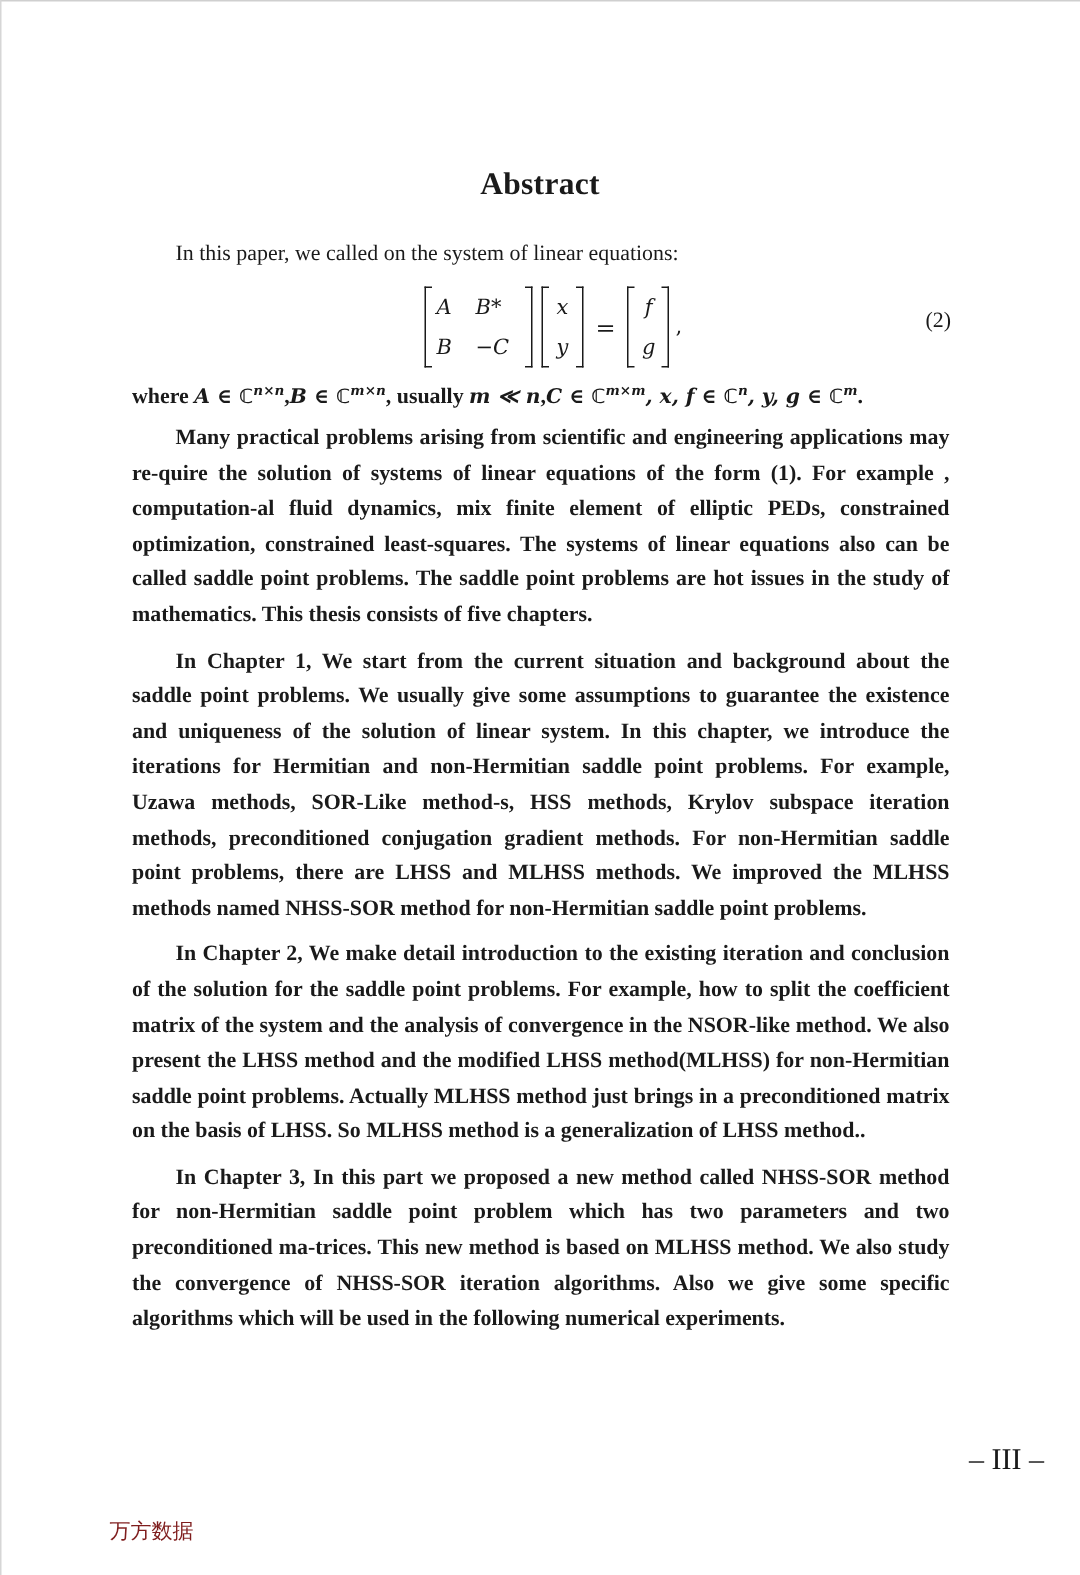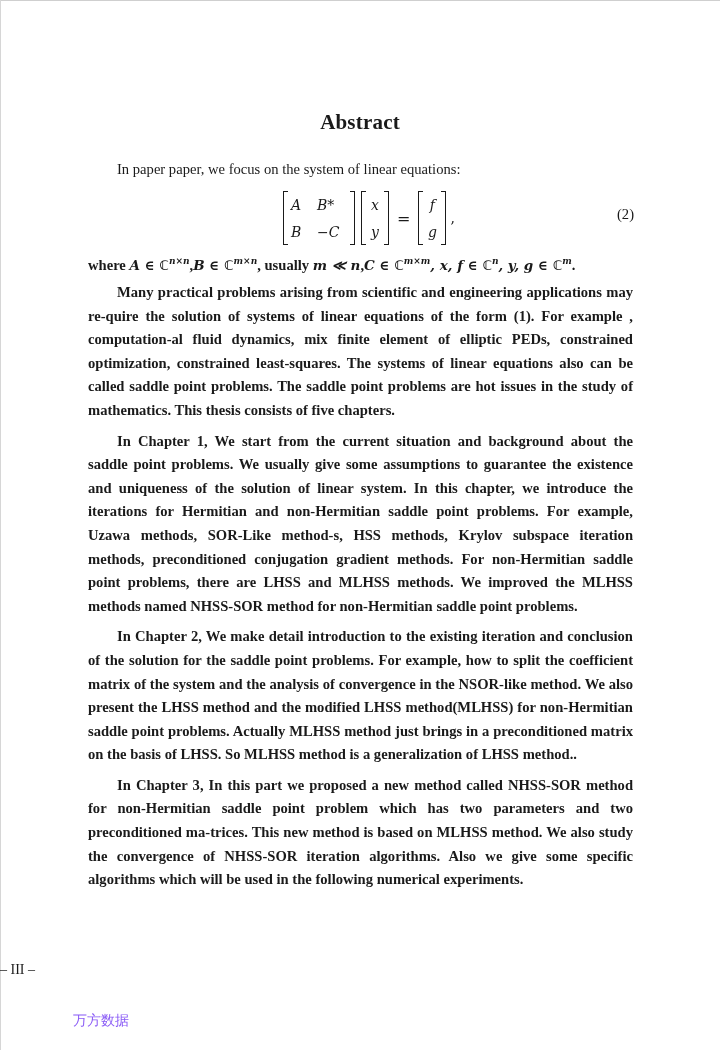--- a/index.html
+++ b/index.html
@@ -34,36 +34,36 @@
   .eq-comma { font-style: normal; margin-left: 4px; align-self: center; }
   .eq-number {
     position: absolute; top: 206px; right: 86px; font-size: 14.6px;
   }
   .where { top: 250px; font-weight: bold; }
   .where p { text-indent: 0; }
   .math { font-family: "DejaVu Serif", serif; font-style: italic; font-size: 13.5px; }
   .bb { font-style: normal; font-family: "DejaVu Sans", sans-serif; font-size: 13px; }
   .body-paras { top: 274px; }
   .body-paras p { margin-top: 7px; font-weight: bold; }
-  .page-number { position: absolute; top: 962px; left: 0; width: 696px; text-align: left; font-size: 14px; }
+  .page-number { position: absolute; top: 962px; left: 0; width: 696px; text-align: right; font-size: 20px; }
   .watermark {
-    position: absolute; top: 1012px; left: 73px; font-size: 14px; color: #8b5cf6;
+    position: absolute; top: 1012px; left: 73px; font-size: 14px; color: #7f1d1d;
     font-family: "DejaVu Sans", sans-serif;
   }
 </style>
 </head>
 <body>
 
 <div class="page-border-top"></div>
 <div class="page-border-left"></div>
 
 <div class="title">Abstract</div>
 
 <div class="text-block intro">
-  <p>In paper paper, we focus on the system of linear equations:</p>
+  <p>In this paper, we called on the system of linear equations:</p>
 </div>
 
 <div class="equation">
   <div class="matrix">
     <div class="bracket l"></div>
     <div class="cells two">
       <span class="cell">A</span>
       <span class="cell">B*</span>
       <span class="cell">B</span>
       <span class="cell">−C</span>

